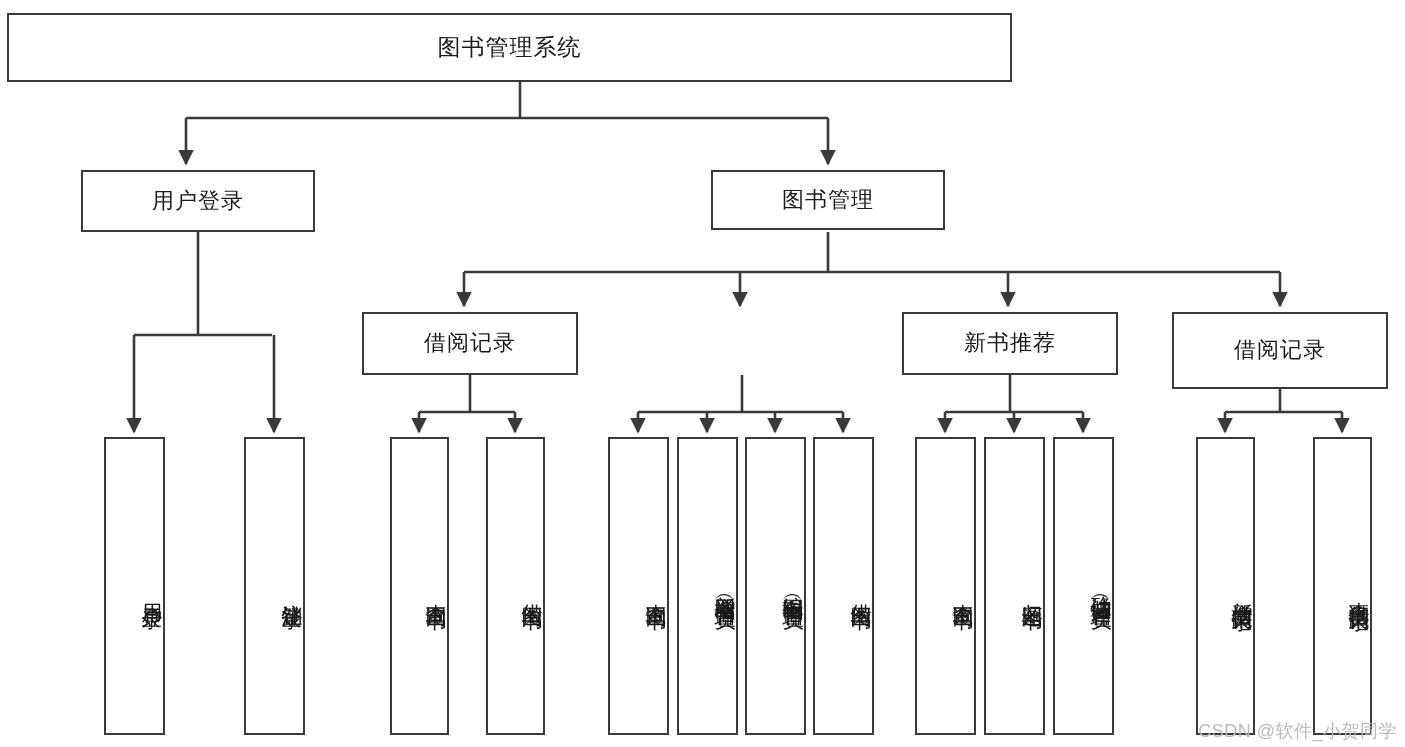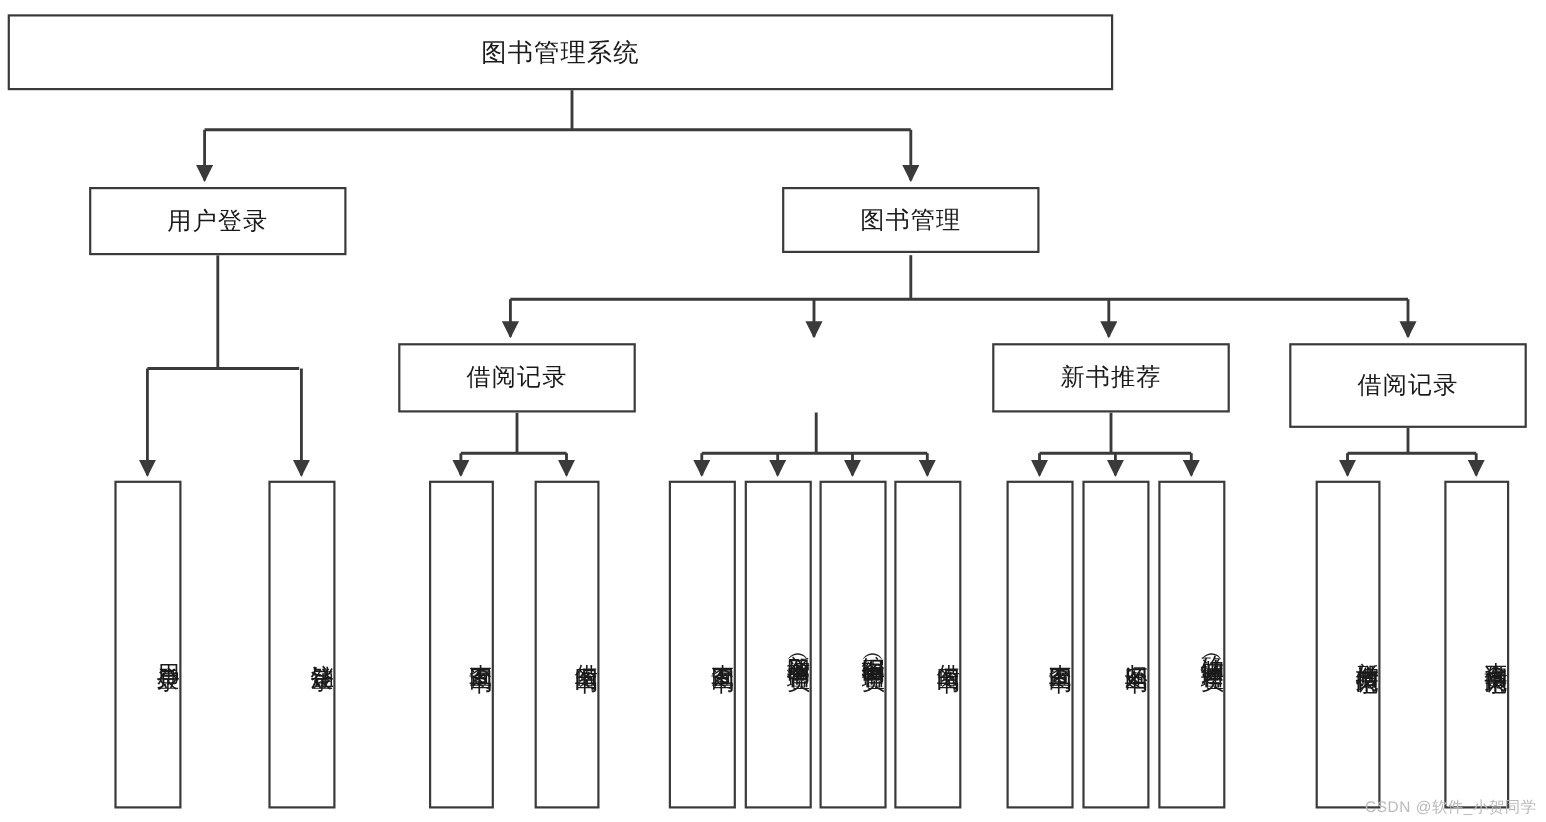--- a/index.html
+++ b/index.html
@@ -54,21 +54,21 @@
     padding-top: 10px;
     line-height: 1.05;
   }
   .node.vert.topalign {
     padding-top: 4px;
   }
   .watermark {
     position: absolute;
     right: 8px;
     bottom: 4px;
-    font-size: 14px;
+    font-size: 18px;
     color: #b9b9b9;
     letter-spacing: 0.5px;
     white-space: nowrap;
   }
 </style>
 </head>
 <body>
 
 <div id="canvas">
 

